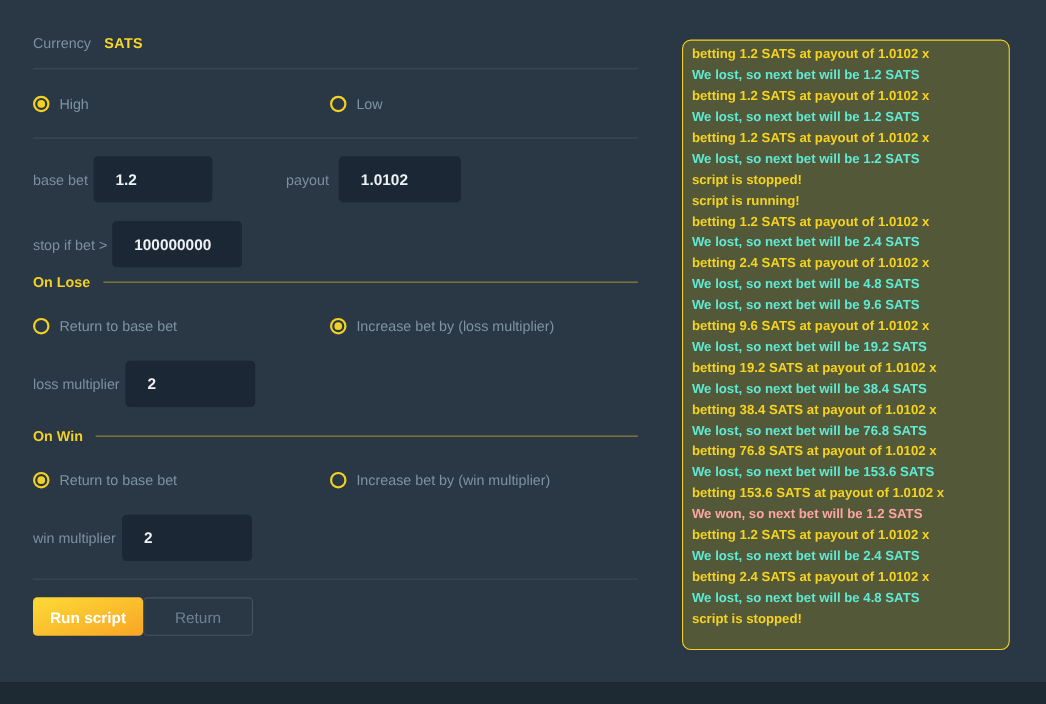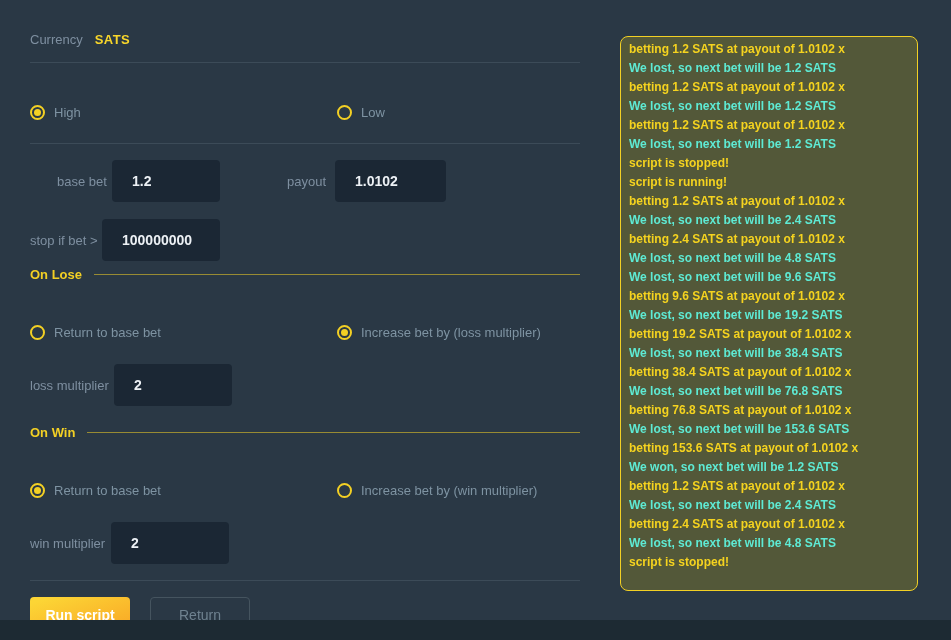--- a/index.html
+++ b/index.html
@@ -23,42 +23,42 @@
   .row-currency { margin-top: 31px; height: 16px; gap: 12px; }
   .lbl { color: #7e8fa0; font-size: 13px; }
   .currency-value {
     color: #f8d62a; font-weight: bold; font-size: 13px; letter-spacing: .4px;
     cursor: pointer;
   }
   .divider { border: none; border-top: 1px solid #3c4b58; margin: 0; }
   .div1 { margin-top: 15px; }
   .div2 { margin-top: 23px; }
   .div3 { margin-top: 16px; }
-  .radio-row { margin-top: 41px; height: 16px; gap: 37px; }
+  .radio-row { margin-top: 23px; height: 16px; }
   .radio-row .radio:first-child { width: 270px; }
   .radio {
     display: flex; align-items: center; gap: 9px;
     color: #7e93a2; font-size: 13px; cursor: pointer;
   }
   .rb {
     width: 15px; height: 15px; box-sizing: border-box;
     border: 2px solid #f3d024; border-radius: 50%;
     display: flex; align-items: center; justify-content: center;
     flex: none;
   }
   .radio.checked .rb::after {
     content: ""; width: 7px; height: 7px;
     background: #f3d024; border-radius: 50%;
   }
   .field-row { height: 42px; }
   .fr1 { margin-top: 16px; }
   .fr2 { margin-top: 17px; }
   .fr3 { margin-top: 24px; }
   .fr4 { margin-top: 24px; }
-  .w-basebet { width: 55px; margin-left: 27px; }
+  .w-basebet { width: 55px; }
   .w-stop    { width: 72px; }
   .w-lossm   { width: 84px; }
   .w-winm    { width: 81px; }
   .payout-lbl { margin-left: 67px; margin-right: 9px; }
   input.val {
     background: #1b2734; border: none; border-radius: 4px;
     height: 42px; box-sizing: border-box;
     color: #edf1f5; font-weight: bold; font-size: 14px;
     padding: 0 10px 0 20px; outline: none;
     font-family: "Liberation Sans", sans-serif;
@@ -69,21 +69,21 @@
   .in-loss { width: 118px; }
   .in-win  { width: 118px; }
   .sect {
     display: flex; align-items: center;
     color: #f3d024; font-weight: bold; font-size: 13px;
     height: 17px;
   }
   .sect-lose { margin-top: 5px; }
   .sect-win  { margin-top: 18px; }
   .sect .line { flex: 1; height: 1px; background: rgba(243,208,36,.55); margin-left: 12px; }
-  .btn-row { margin-top: 16px; gap: 20px; }
+  .btn-row { margin-top: 16px; }
   .btn {
     height: 35px; width: 100px; border-radius: 4px;
     font-size: 14px; cursor: pointer;
     font-family: "Liberation Sans", sans-serif;
   }
   .btn-run {
     border: none;
     background: linear-gradient(160deg, #fcd535 10%, #f9a826 95%);
     color: #ffffff; font-weight: bold;
   }
@@ -97,21 +97,21 @@
     width: 298px; height: 555px; box-sizing: border-box;
     background: #535839;
     border: 1px solid #f2d024; border-radius: 8px;
     padding: 3px 8px;
     overflow: hidden;
     font-size: 12px; font-weight: bold; line-height: 19px;
     white-space: nowrap;
   }
   .logline.info { color: #f5d31f; }
   .logline.loss { color: #5eead4; }
-  .logline.win  { color: #5eead4; }
+  .logline.win  { color: #fca5a5; }
 </style>
 </head>
 <body>
 
 <div class="settings">
 
   <div class="row row-currency">
     <span class="lbl">Currency</span>
     <span class="currency-value">SATS</span>
   </div>

